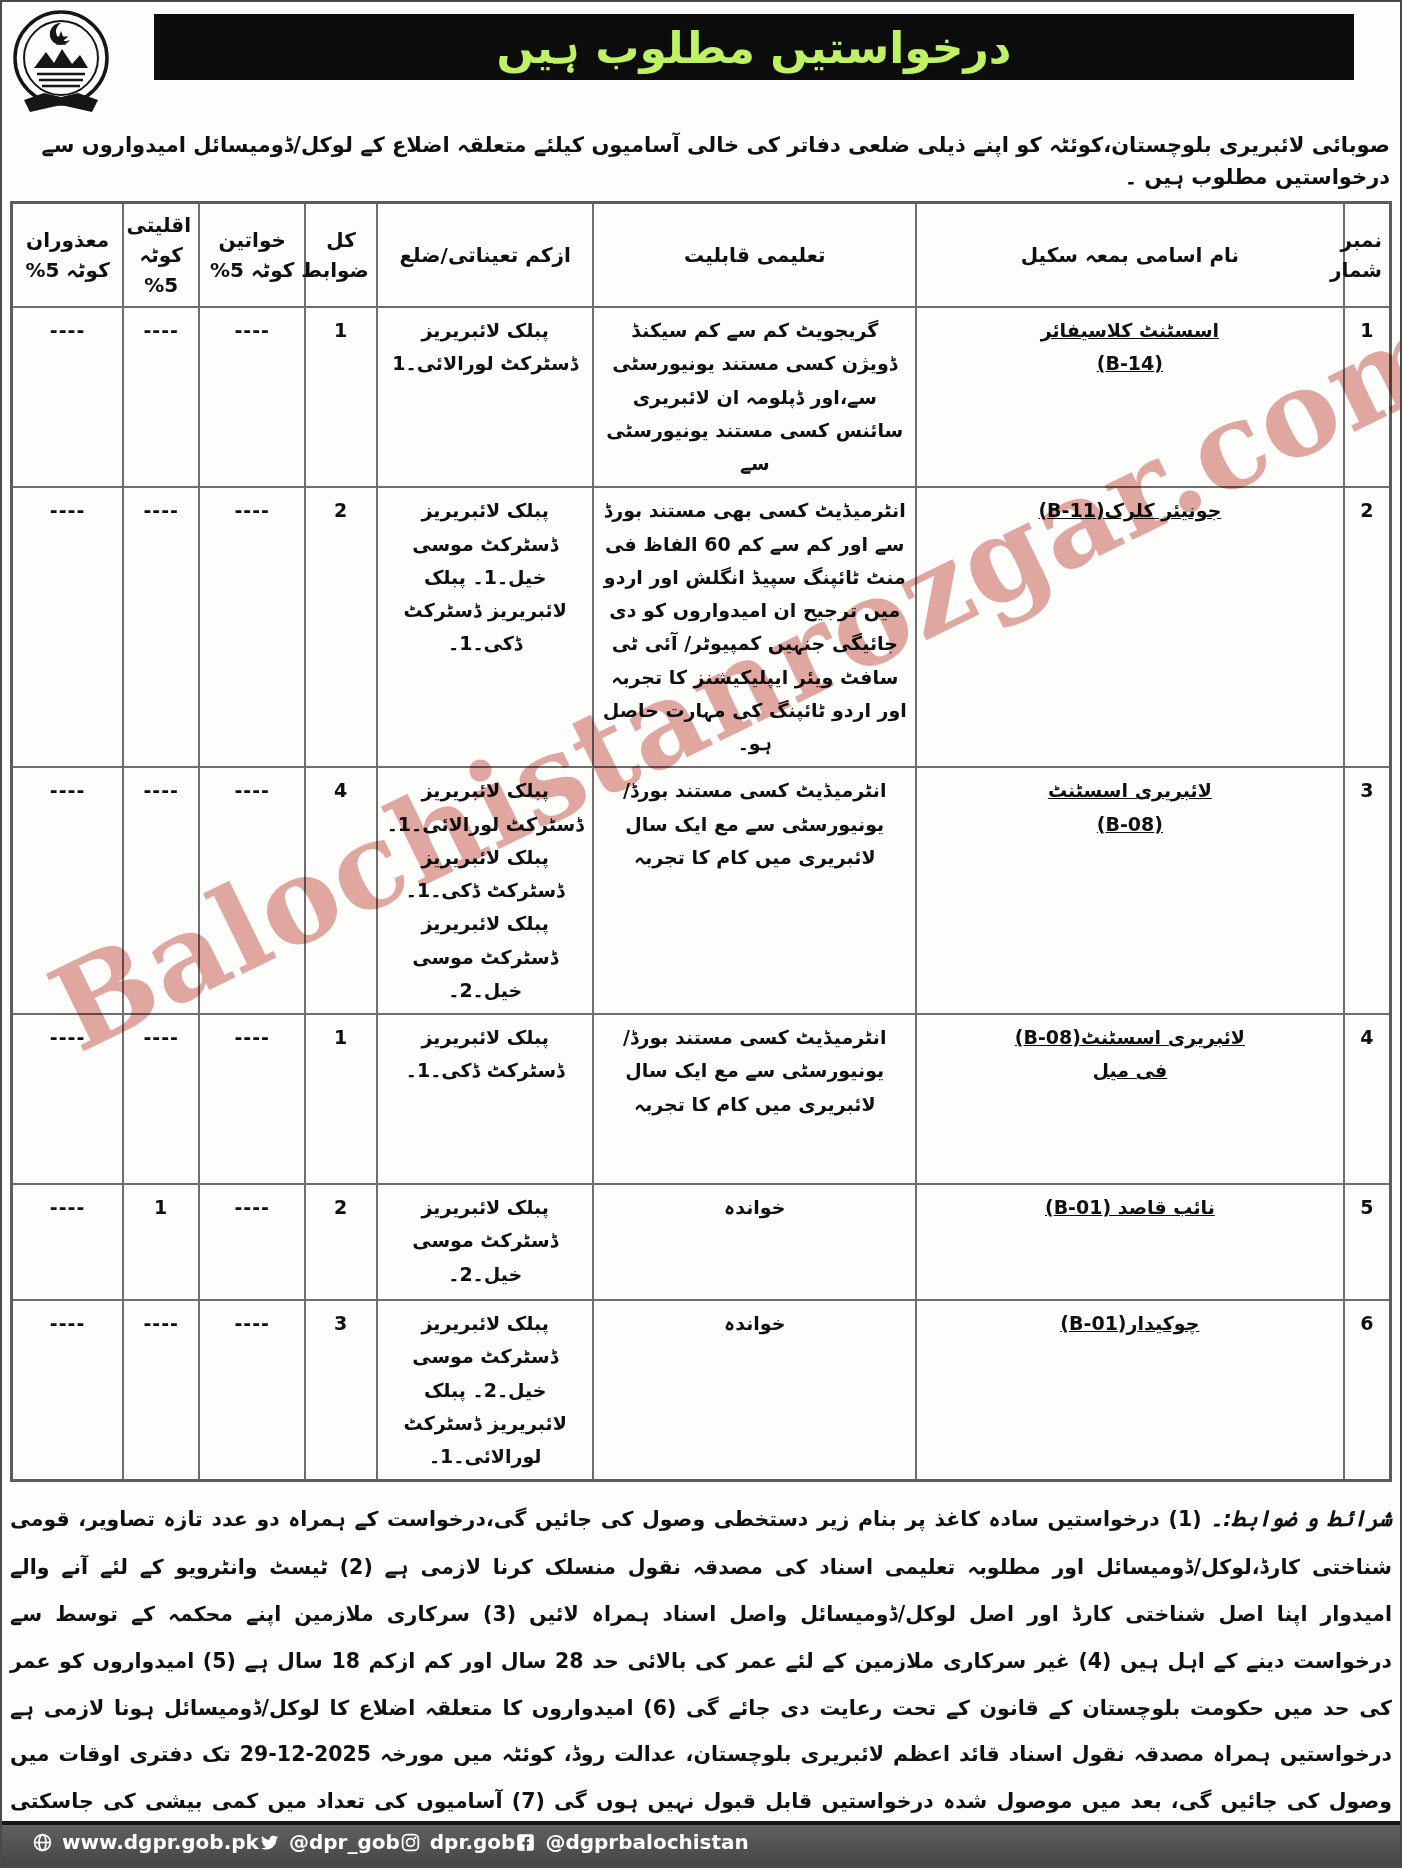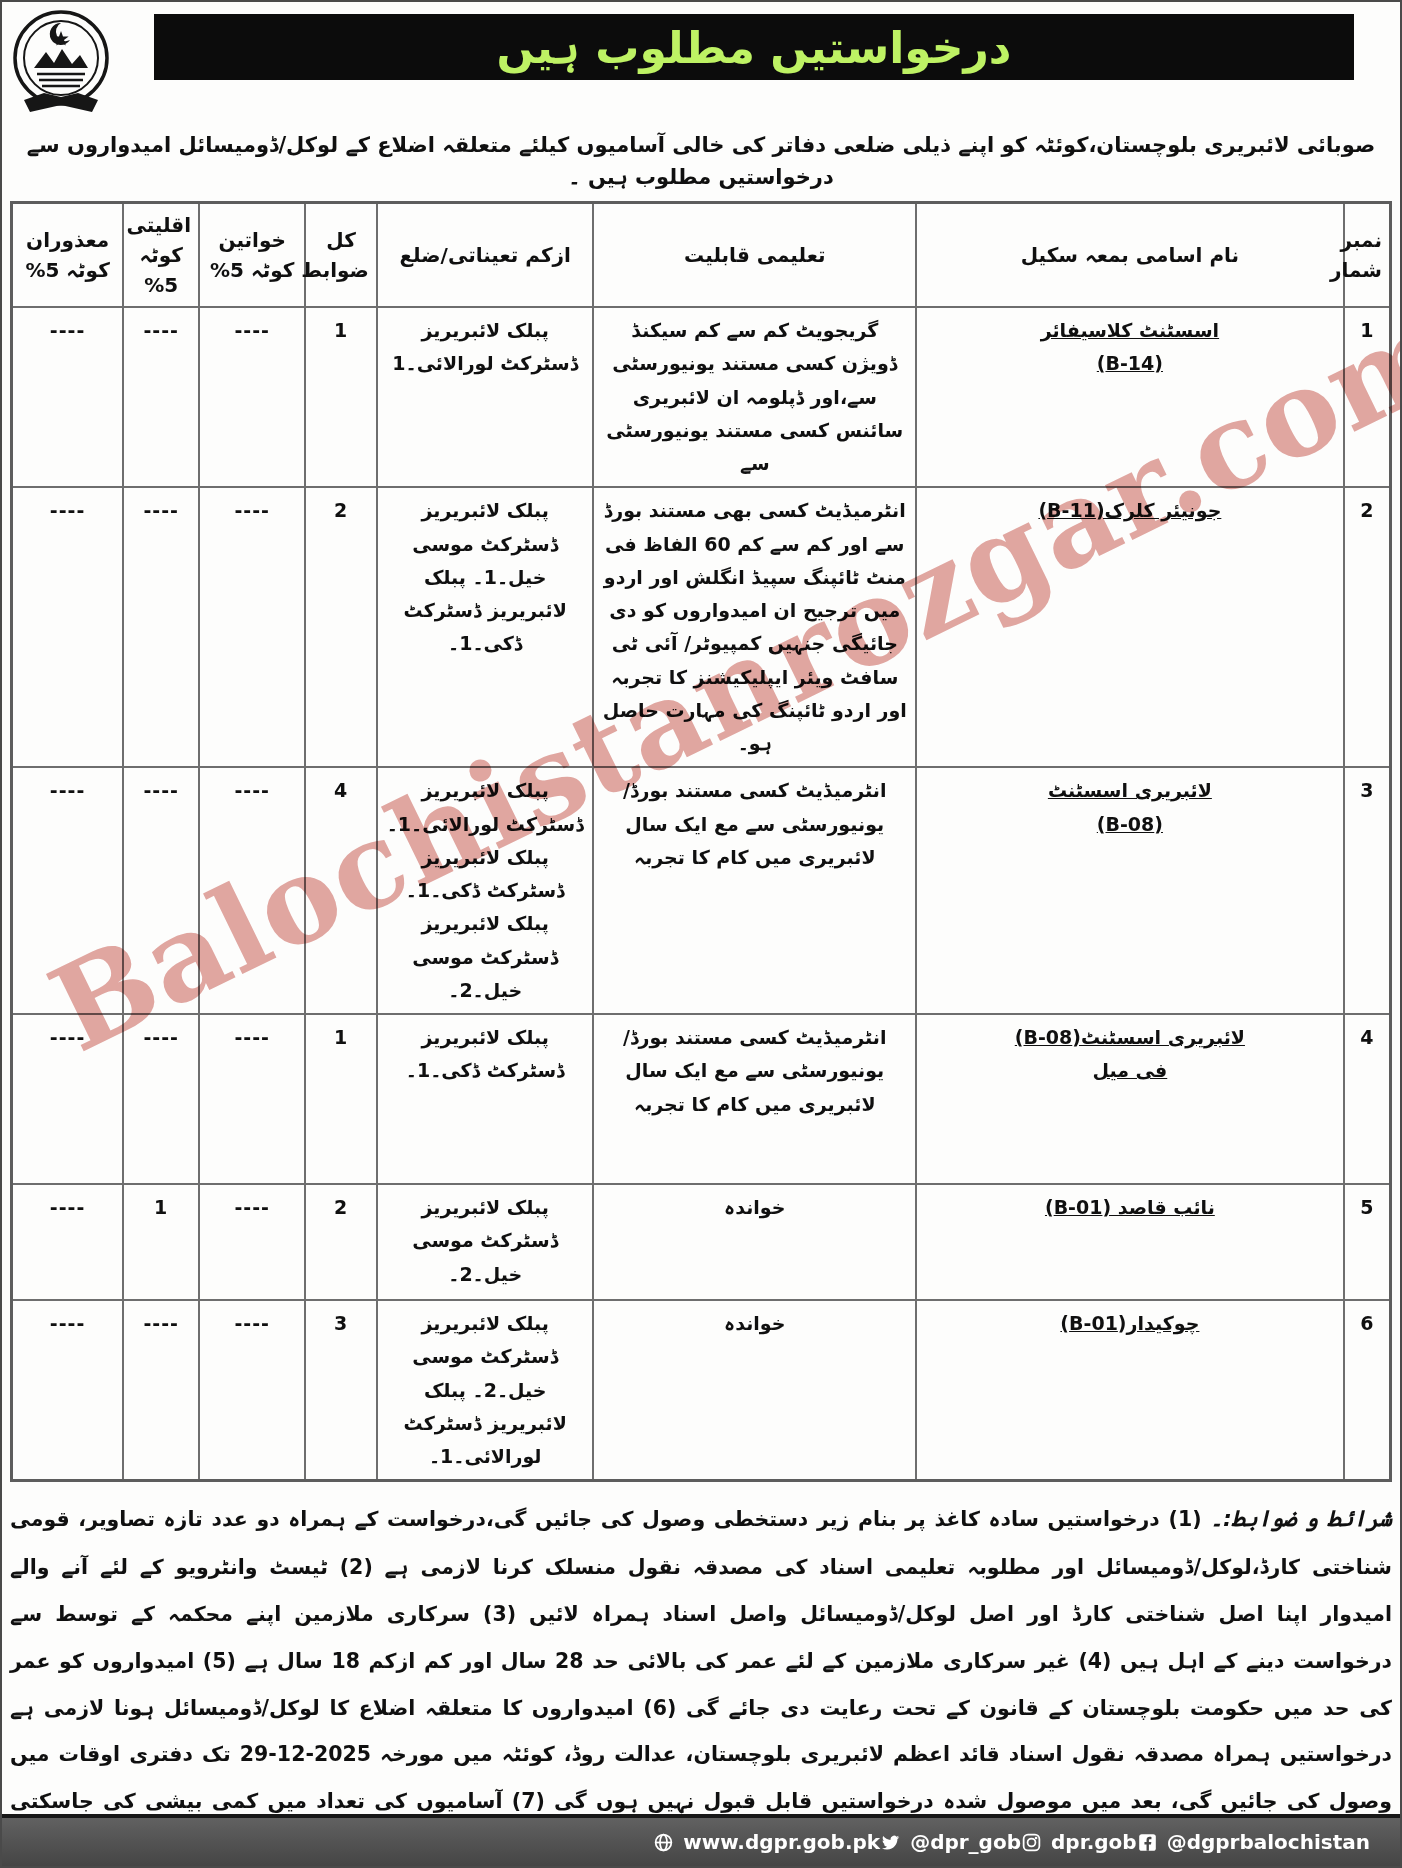--- a/index.html
+++ b/index.html
@@ -10,40 +10,40 @@
     font-family:"DejaVu Sans",sans-serif; color:#101010;
   }
   
   .header{display:flex; align-items:flex-start; height:118px;}
   .logo-left{width:102px; height:114px; flex:0 0 auto;}
   .title-bar{flex:1; background:#0c0c0c; height:66px; margin:6px 38px 0 42px;
     display:flex; align-items:center; justify-content:center;}
   .title-text{color:#bef264; font-size:44px; font-weight:bold; direction:rtl; letter-spacing:1px;}
   .logo-right{width:106px; height:100px; flex:0 0 auto; margin-top:4px;}
   
-  .intro{direction:rtl; text-align:center; font-size:21px; font-weight:bold;
+  .intro{direction:rtl; font-size:21px; font-weight:bold;
     margin:4px 2px 8px 2px; line-height:1.5;}
   
   table.vacancy{width:100%; border-collapse:collapse; table-layout:fixed;
     direction:rtl; border:3px solid #5d5d5d;}
   table.vacancy th, table.vacancy td{border:2px solid #6e6e6e; padding:6px 7px; box-sizing:border-box;}
   table.vacancy th{font-size:20px; font-weight:bold; text-align:center; vertical-align:middle; height:84px; line-height:1.5;}
   table.vacancy td{font-size:19px; font-weight:bold; text-align:center; vertical-align:top; line-height:1.75;}
   td.c-no{font-size:22px; font-family:"DejaVu Sans",sans-serif;}
   td.c-post{white-space:pre-line; line-height:2.1;text-decoration:underline;}
   td.c-num{font-size:20px; letter-spacing:1px;}
   
   .terms{direction:rtl; text-align:justify; font-size:20.5px; font-weight:bold;
     line-height:2.28; margin-top:12px; word-spacing:1px;}
   .terms-heading{font-size:22px;font-style:italic;}
   
   .footer-bar{position:absolute; left:0; right:0; bottom:0; height:36px;
     background:linear-gradient(#616161,#454545); border-top:4px solid #181818;
-    display:flex; align-items:flex-start; justify-content:flex-end;
-    padding:12px 30px 0 30px; color:#fff; font-weight:bold; font-size:20px;}
+    display:flex; align-items:flex-start; justify-content:flex-start;
+    padding:5px 30px 0 30px; color:#fff; font-weight:bold; font-size:20px;}
   .f-item{display:flex; align-items:center; gap:9px; white-space:nowrap;}
   .fi{width:21px; height:21px; flex:0 0 auto;}
   
   .watermark{position:absolute; left:28px; top:952px; z-index:6; pointer-events:none;
     transform:rotate(-26deg); transform-origin:0 0;
     font-family:"DejaVu Serif",serif; font-weight:bold; font-size:118px;
     color:rgba(198,80,70,0.5); mix-blend-mode:multiply; white-space:nowrap; letter-spacing:1px;}
 </style>
 </head>
 <body>

